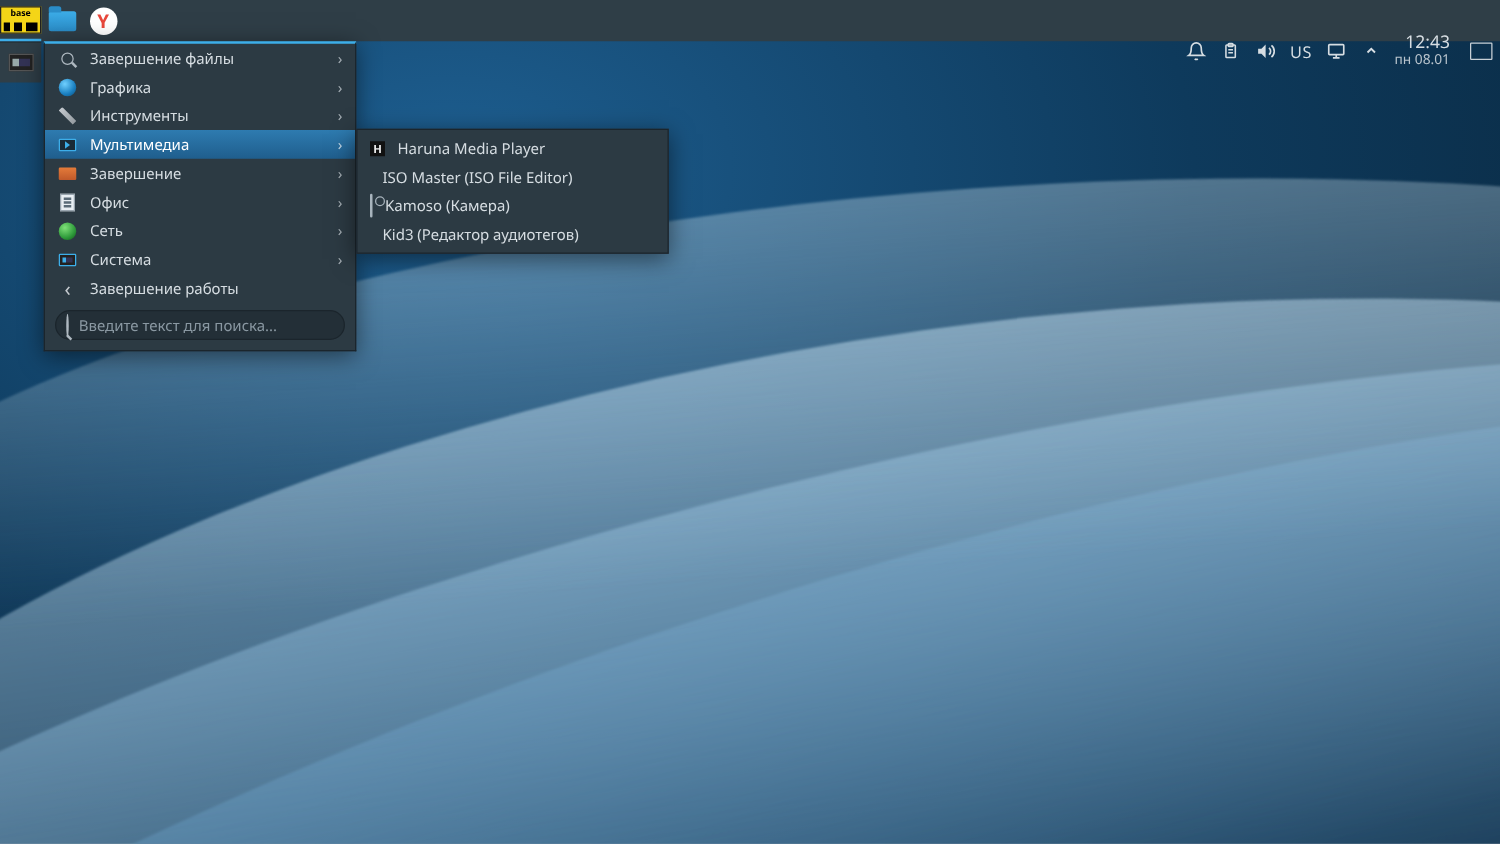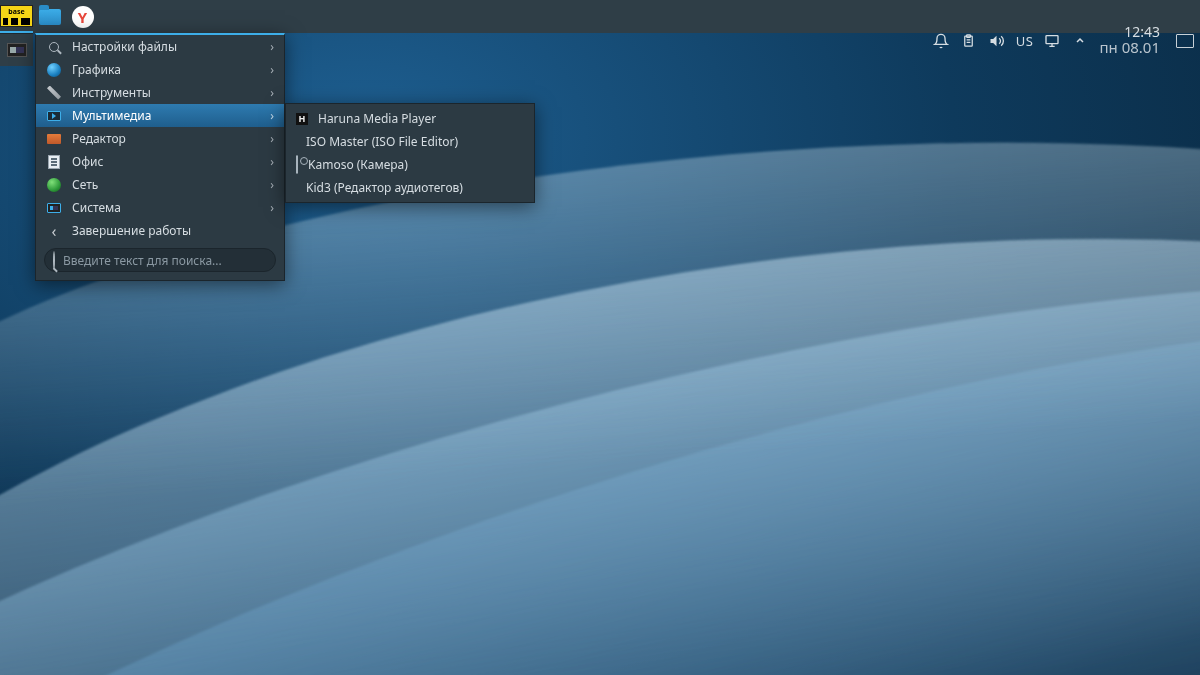--- a/index.html
+++ b/index.html
@@ -33,21 +33,21 @@
   width: 33px; height: 33px; display: flex; align-items: center; justify-content: center;
   cursor: pointer;
 }
 .taskbar .launcher.active { border-bottom: 2px solid #3daee9; }
 .taskbar .spacer { flex: 1; }
 .taskbar .tray { display: flex; align-items: center; gap: 10px; padding-right: 6px; margin-top: 48px; }
 .taskbar .tray-icon { width: 18px; height: 18px; display: flex; align-items: center; justify-content: center; cursor: pointer; }
 .taskbar .tray-text { font-size: 13px; letter-spacing: .5px; cursor: pointer;}
 .taskbar .clock { text-align: right; line-height: 1.05; cursor: pointer;}
 .taskbar .clock .time { font-size: 14px; }
-.taskbar .clock .date { font-size: 15px; opacity: .85; }
+.taskbar .clock .date { font-size: 11px; opacity: .85; }
 .taskbar .showdesk { width: 18px; height: 14px; border: 1.5px solid #c8d0d6; border-radius: 1px; margin-left: 6px; cursor: pointer;}
 
 
 .ico-basealt { width:44px; height:22px; background:#f4d517; border:1px solid #222; position:relative; font-size:7px; font-weight:700; color:#000; display:flex; align-items:flex-start; justify-content:center; padding-top:1px;}
 .ico-basealt::after{content:""; position:absolute; bottom:1px; left:2px; right:2px; height:7px; background:linear-gradient(90deg,#000 0 20%,transparent 20% 30%,#000 30% 55%,transparent 55% 65%,#000 65% 100%);}
 .ico-folder { width:22px; height:16px; background:linear-gradient(#3daee9,#2a8cc7); border-radius:2px; position:relative;}
 .ico-folder::before{content:""; position:absolute; top:-4px; left:0; width:10px; height:5px; background:#2a8cc7; border-radius:2px 2px 0 0;}
 .ico-yandex { width:22px; height:22px; border-radius:50%; background:#fff; display:flex; align-items:center; justify-content:center; color:#e8473b; font-weight:700; font-size:15px;}
 
 
@@ -177,21 +177,21 @@
   <div class="task-second">
     <div class="ico-app2"></div>
   </div>
 </div>
 
 <div class="appmenu">
   <div class="row">
     <span class="ico">
         <span class="pix-search"></span>
       </span>
-    <span class="lbl">Настройки файлы</span>
+    <span class="lbl">Завершение файлы</span>
     <span class="chev">›</span>
   </div>
   <div class="row">
     <span class="ico">
         <span class="pix-globe"></span>
       </span>
     <span class="lbl">Графика</span>
     <span class="chev">›</span>
   </div>
   <div class="row">
@@ -205,21 +205,21 @@
     <span class="ico">
         <span class="pix-media"></span>
       </span>
     <span class="lbl">Мультимедиа</span>
     <span class="chev">›</span>
   </div>
   <div class="row">
     <span class="ico">
         <span class="pix-settings"></span>
       </span>
-    <span class="lbl">Редактор</span>
+    <span class="lbl">Завершение</span>
     <span class="chev">›</span>
   </div>
   <div class="row">
     <span class="ico">
         <span class="pix-office"></span>
       </span>
     <span class="lbl">Офис</span>
     <span class="chev">›</span>
   </div>
   <div class="row">

